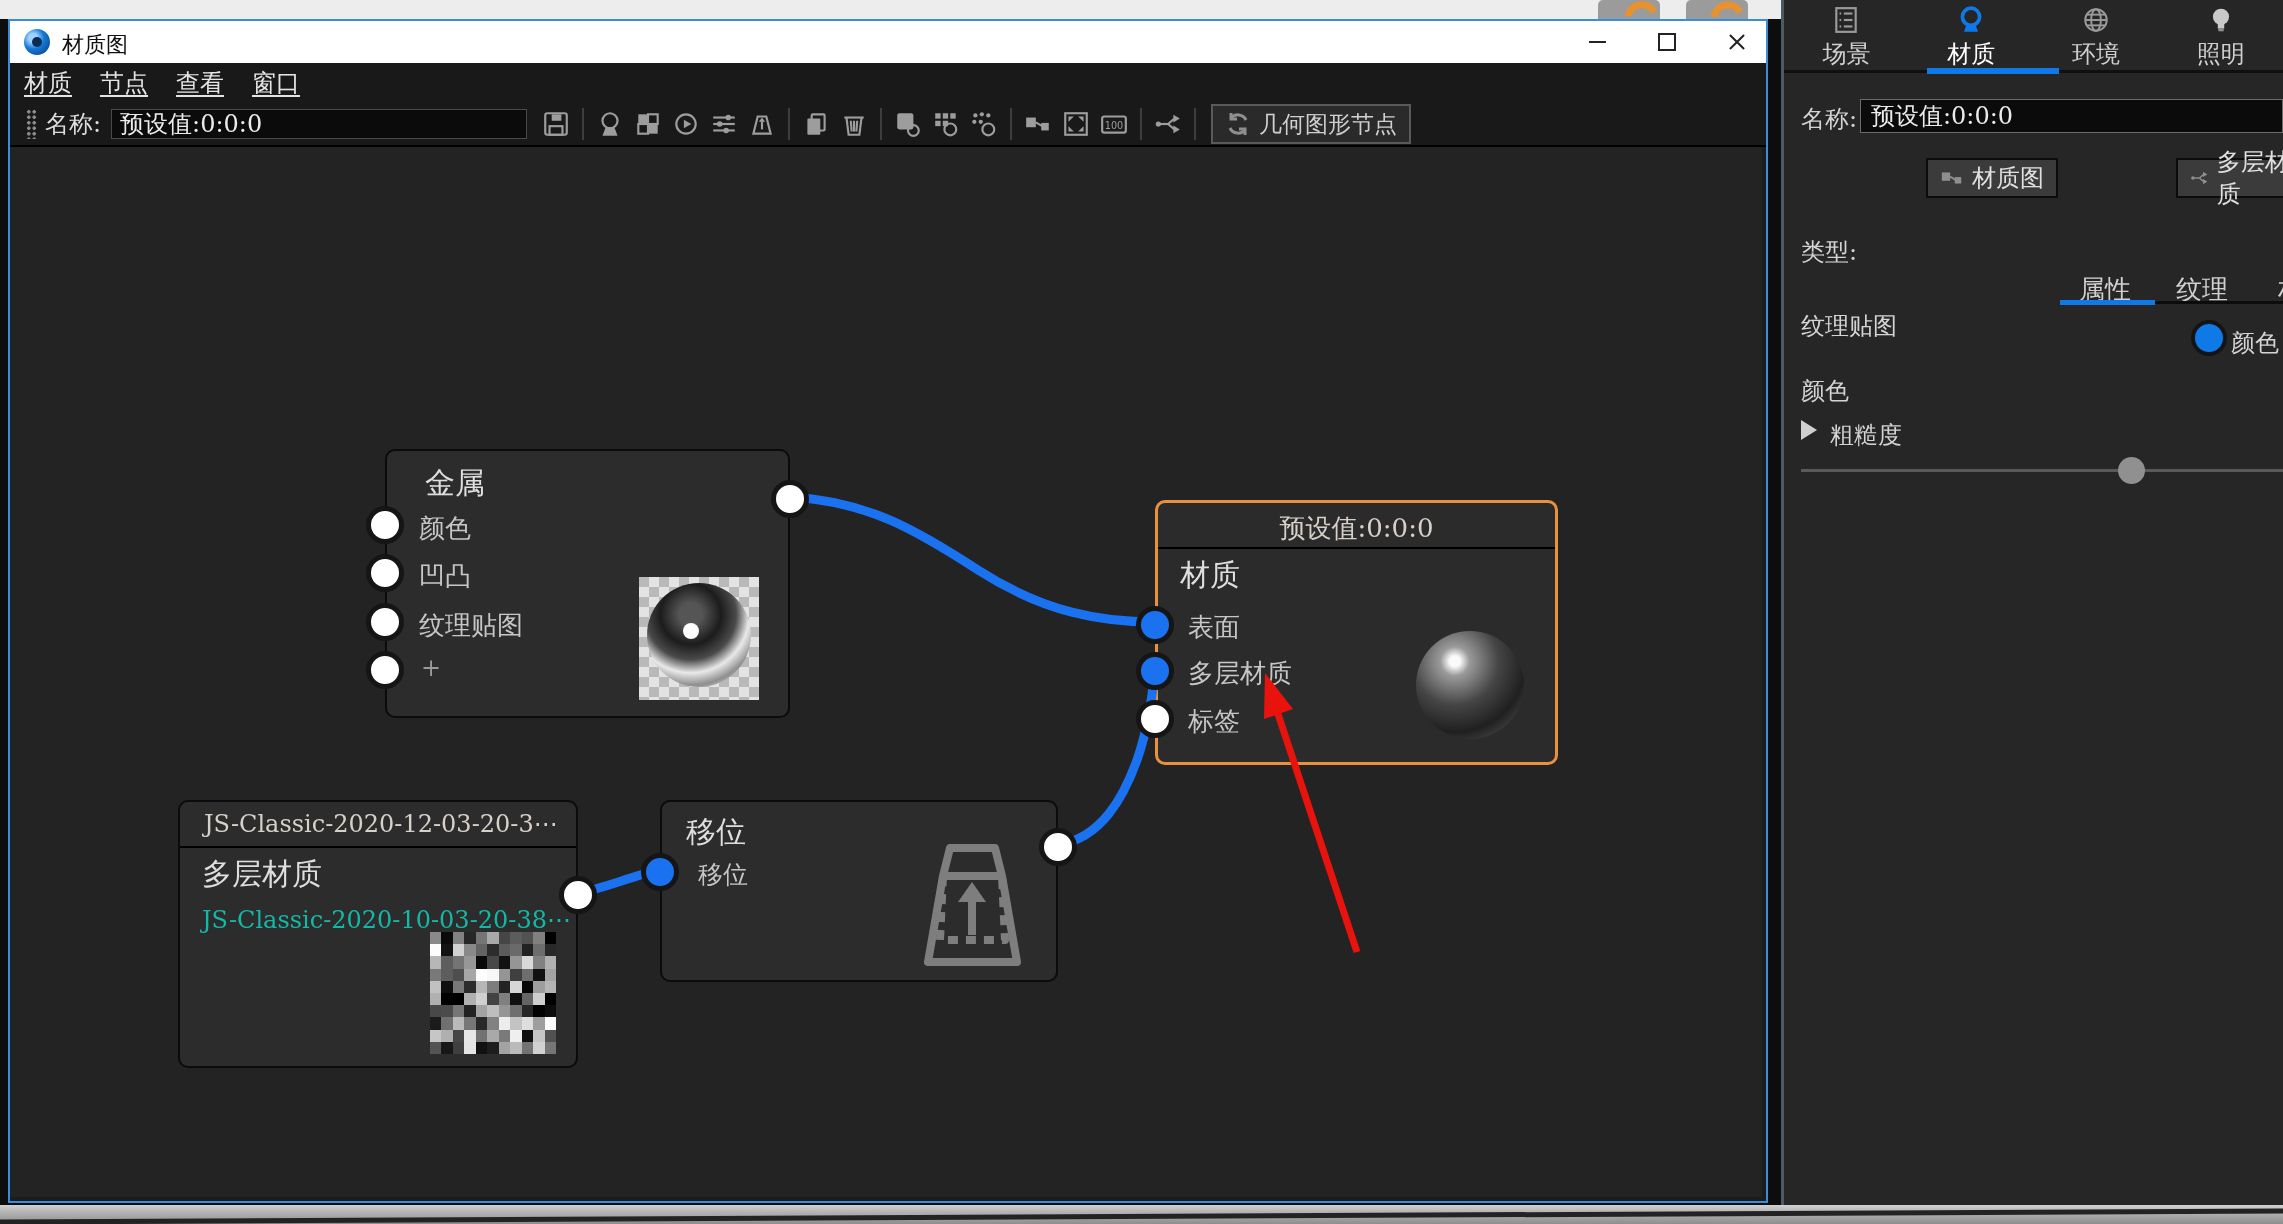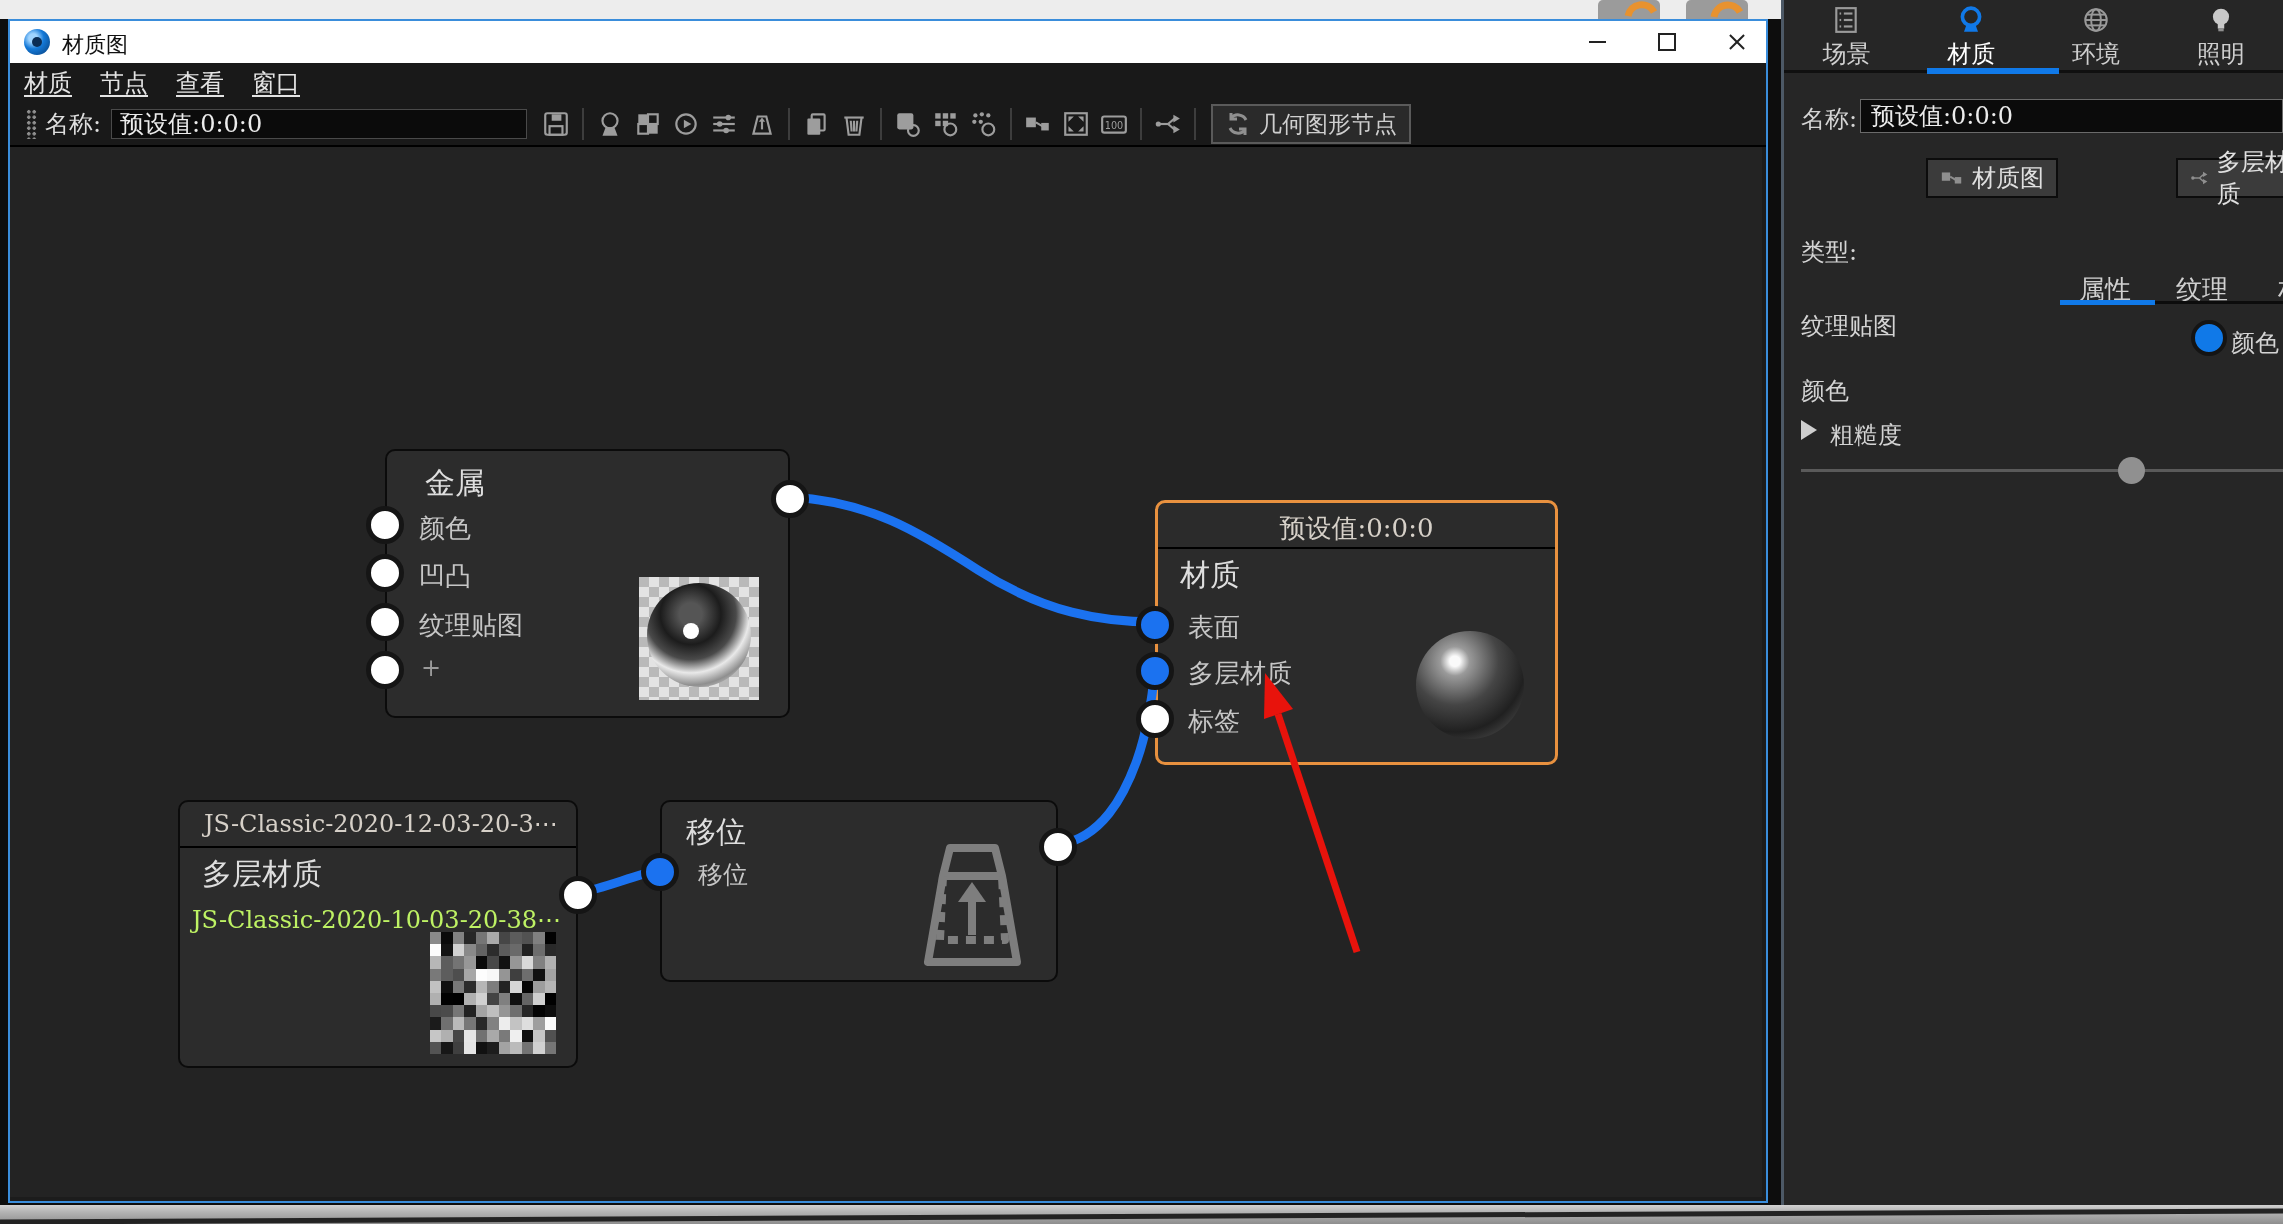--- a/index.html
+++ b/index.html
@@ -339,21 +339,21 @@
           <line x1="62" y1="95" x2="62" y2="55"></line>
         </g>
         <path d="M48 62 L62 42 L76 62 Z" fill="#7e7e7e"></path>
       </svg>
     </div>
 
     <div class="node" style="left:168px;top:653px;width:400px;height:268px;">
       <div class="nheader" style="text-align:left;padding-left:24px;top:8px;font-size:24px;">JS-Classic-2020-12-03-20-3⋯</div>
       <div class="ndiv" style="top:44px;"></div>
       <div class="ntitle" style="left:22px;top:52px;">多层材质</div>
-      <div class="nport-label" style="left:12px;top:104px;font-size:24px;color:#bef264;">JS-Classic-2020-10-03-20-38⋯</div>
+      <div class="nport-label" style="left:22px;top:104px;font-size:24px;color:#14b8a6;">JS-Classic-2020-10-03-20-38⋯</div>
       <div class="port white" style="right:-21px;top:74px;"></div>
       <div id="tex-thumb">
           <div style="background: rgb(138, 138, 138);"></div>
           <div style="background: rgb(10, 10, 10);"></div>
           <div style="background: rgb(130, 130, 130);"></div>
           <div style="background: rgb(39, 39, 39);"></div>
           <div style="background: rgb(117, 117, 117);"></div>
           <div style="background: rgb(169, 169, 169);"></div>
           <div style="background: rgb(70, 70, 70);"></div>
           <div style="background: rgb(92, 92, 92);"></div>

